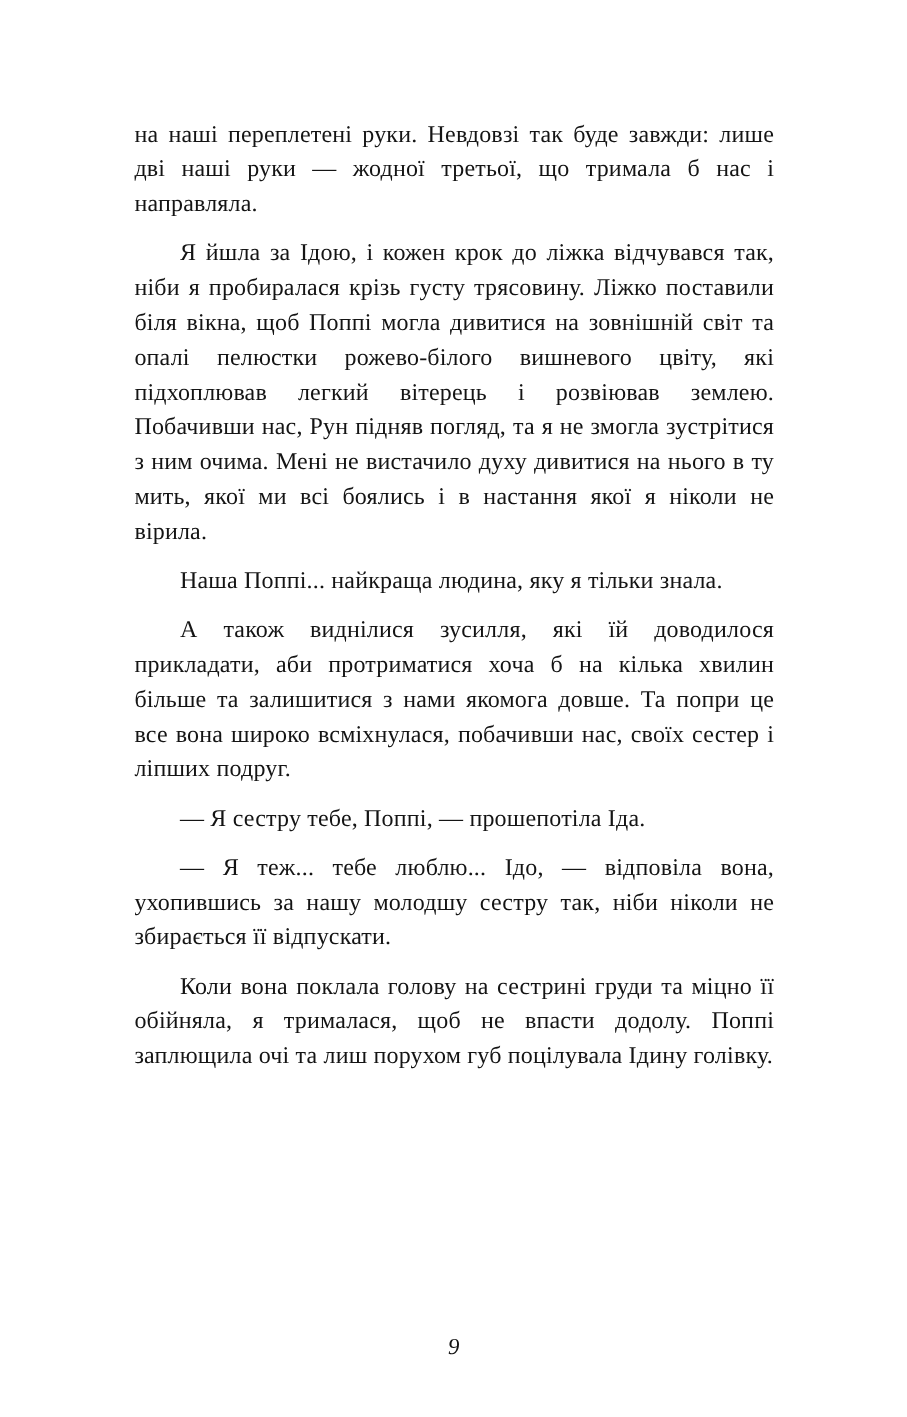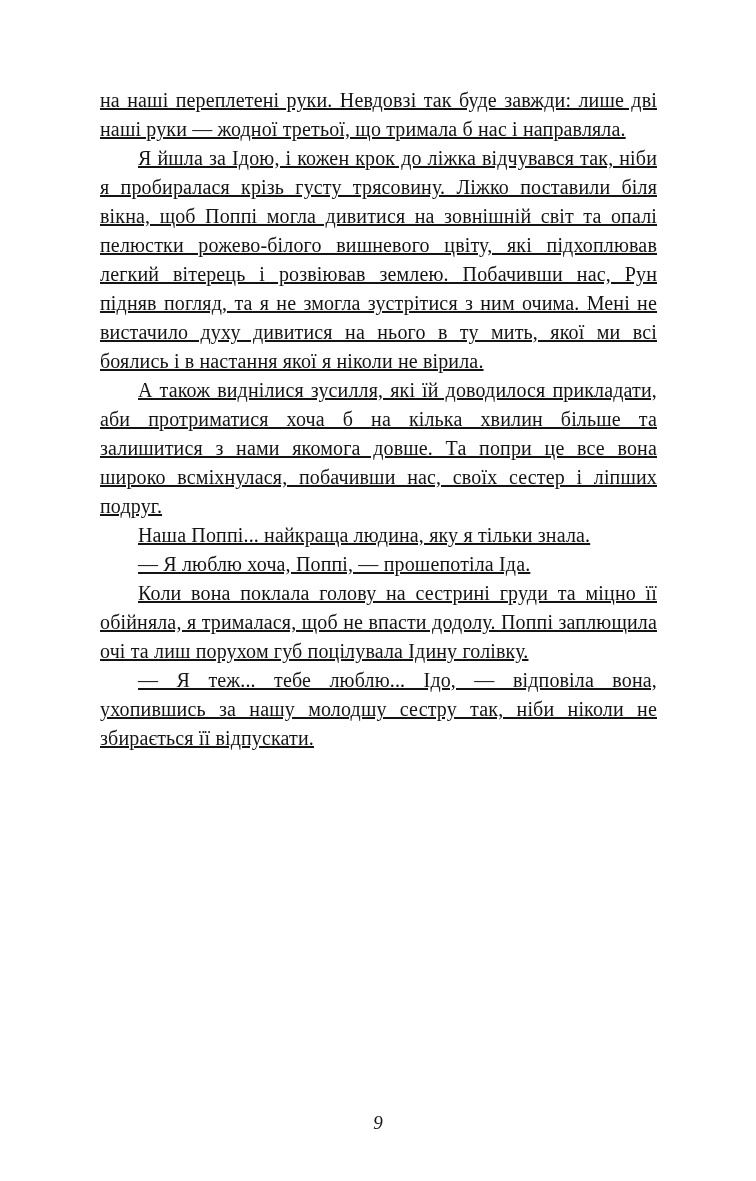--- a/index.html
+++ b/index.html
@@ -22,23 +22,22 @@
     top: 86px;
     width: 557px;
     font-size: 20px;
     line-height: 29px;
     text-align: justify;
     letter-spacing: 0.15px;
     hyphens: auto;
     -webkit-hyphens: auto;
   }
   .text-block p {
-    margin: 0;
+    margin: 12px;
     padding: 0;
-    text-decoration: underline;
   }
   .text-block p.indent {
     text-indent: 38px;
   }
   .page-number {
     position: absolute;
     left: 0;
     right: 0;
     top: 1112px;
     text-align: center;
@@ -47,20 +46,20 @@
     color: #141414;
   }
 </style>
 </head>
 <body>
 
 <div class="page">
   <div class="text-block" lang="uk">
     <p>на наші переплетені руки. Невдовзі так буде завжди: лише дві наші руки — жодної третьої, що тримала б нас і направляла.</p>
     <p class="indent">Я йшла за Ідою, і кожен крок до ліжка відчувався так, ніби я пробиралася крізь густу трясовину. Ліжко поставили біля вікна, щоб Поппі могла дивитися на зовнішній світ та опалі пелюстки рожево-білого вишневого цвіту, які підхоплював легкий вітерець і розвіював землею. Побачивши нас, Рун підняв погляд, та я не змогла зустрітися з ним очима. Мені не вистачило духу дивитися на нього в ту мить, якої ми всі боялись і в настання якої я ніколи не вірила.</p>
+    <p class="indent">Наша Поппі... найкраща людина, яку я тільки знала.</p>
     <p class="indent">А також виднілися зусилля, які їй доводилося прикладати, аби протриматися хоча б на кілька хвилин більше та залишитися з нами якомога довше. Та попри це все вона широко всміхнулася, побачивши нас, своїх сестер і ліпших подруг.</p>
-    <p class="indent">Наша Поппі... найкраща людина, яку я тільки знала.</p>
-    <p class="indent">— Я люблю хоча, Поппі, — прошепотіла Іда.</p>
+    <p class="indent">— Я сестру тебе, Поппі, — прошепотіла Іда.</p>
+    <p class="indent">— Я теж... тебе люблю... Ідо, — відповіла вона, ухопившись за нашу молодшу сестру так, ніби ніколи не збирається її відпускати.</p>
     <p class="indent">Коли вона поклала голову на сестрині груди та міцно її обійняла, я трималася, щоб не впасти додолу. Поппі заплющила очі та лиш порухом губ поцілувала Ідину голівку.</p>
-    <p class="indent">— Я теж... тебе люблю... Ідо, — відповіла вона, ухопившись за нашу молодшу сестру так, ніби ніколи не збирається її відпускати.</p>
   </div>
   <div class="page-number">9</div>
 </div>
 
 </body></html>

